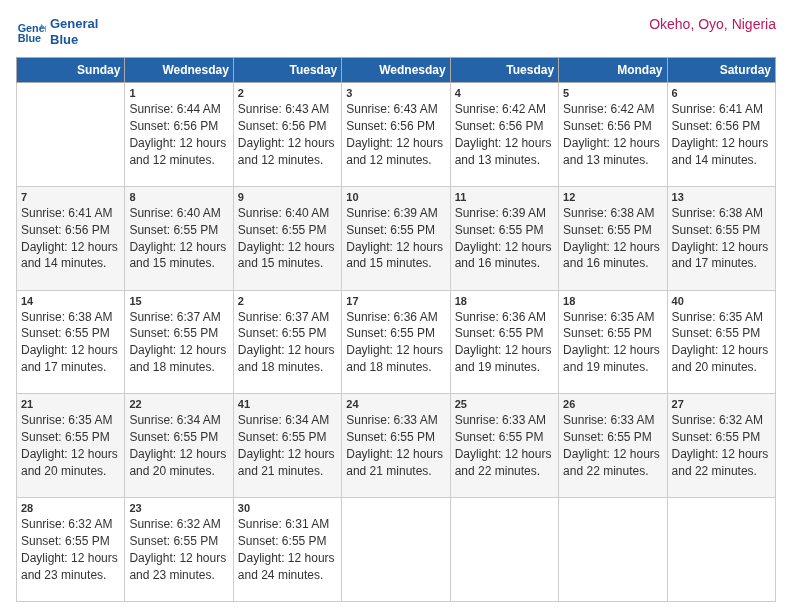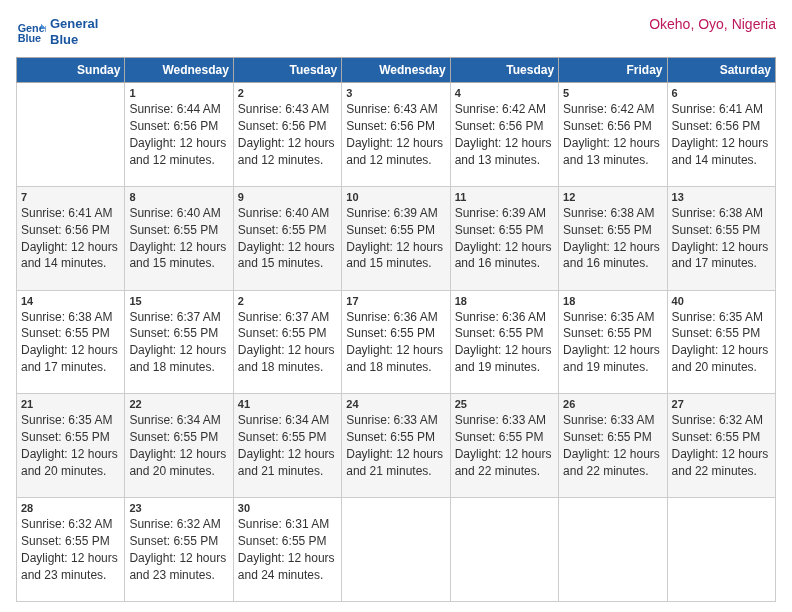--- a/index.html
+++ b/index.html
@@ -111,21 +111,21 @@
   </div>
 
   <table class="calendar">
     <thead>
       <tr>
       <th>Sunday</th>
           <th>Wednesday</th>
           <th>Tuesday</th>
           <th>Wednesday</th>
           <th>Tuesday</th>
-          <th>Friday</th>
+          <th>Monday</th>
           <th>Saturday</th>
         </tr>
     </thead>
     <tbody id="calendar-body">
     <tr>
           <td class="empty-cell"></td>
           <td>
         <span class="day-num">1</span>
         <div class="day-info">
           Sunrise: 6:44 AM<br>

